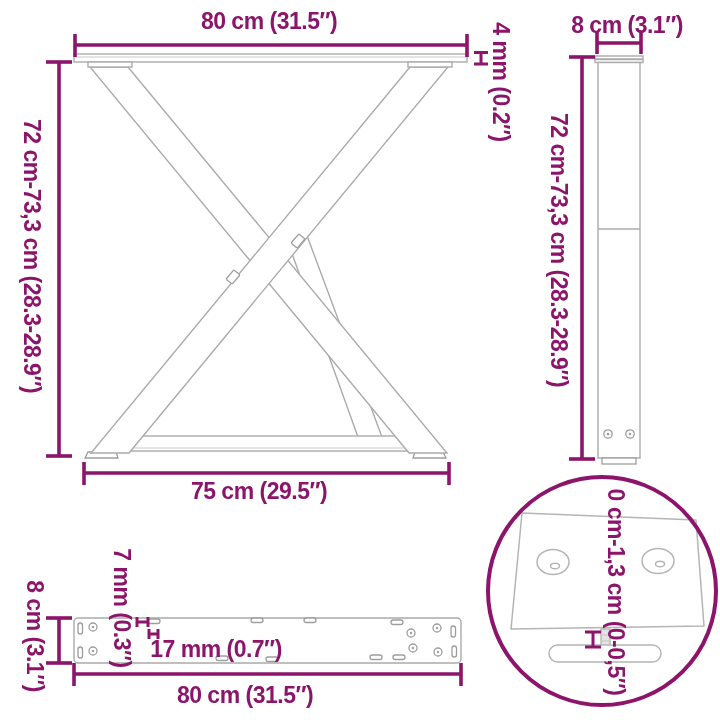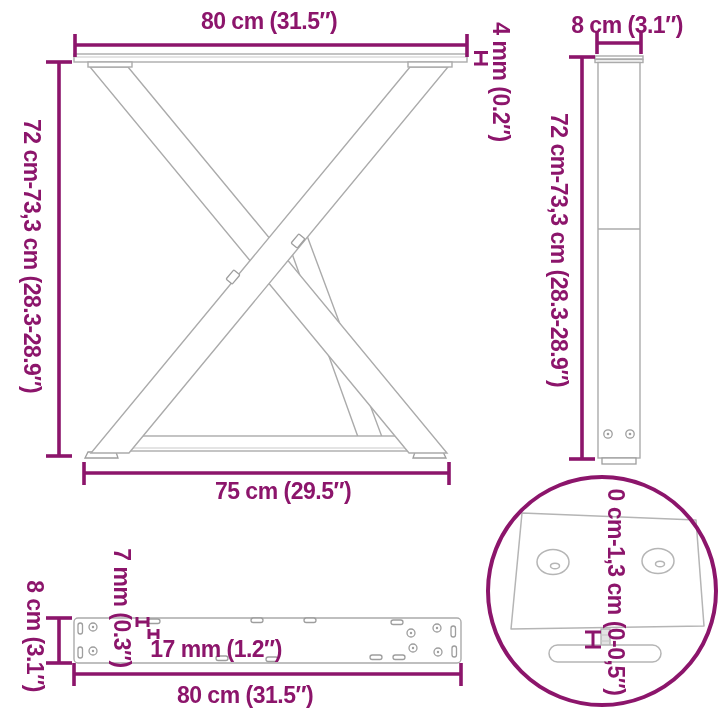--- a/index.html
+++ b/index.html
@@ -197,29 +197,29 @@
       <circle class="ring" cx="593" cy="591" r="114"></circle>
     </g>
   </svg>
 
   <div class="dim-label" style="left:260px; top:21px;">80 cm (31.5″)</div>
 
   <div class="dim-label vert" style="left:491px; top:82px;">4 mm (0.2″)</div>
 
   <div class="dim-label vert" style="left:22px; top:256px;">72 cm-73,3 cm (28.3-28.9″)</div>
 
-  <div class="dim-label" style="left:274px; top:491px;text-align:center;">75 cm (29.5″)</div>
+  <div class="dim-label" style="left:250px; top:491px;text-align:center;">75 cm (29.5″)</div>
 
   <div class="dim-label" style="left:618px; top:25px;">8 cm (3.1″)</div>
 
   <div class="dim-label vert" style="left:549px; top:250px;">72 cm-73,3 cm (28.3-28.9″)</div>
 
   <div class="dim-label vert" style="left:25px; top:636px;">8 cm (3.1″)</div>
 
   <div class="dim-label vert" style="left:112px; top:608px;">7 mm (0.3″)</div>
 
-  <div class="dim-label" style="left:207px; top:649px;">17 mm (1.2″)</div>
+  <div class="dim-label" style="left:207px; top:649px;">17 mm (0.7″)</div>
 
   <div class="dim-label" style="left:236px; top:695px;">80 cm (31.5″)</div>
 
   <div class="dim-label vert" style="left:606px; top:592px;">0 cm-1,3 cm (0-0,5″)</div>
 
 </div>
 
 </body></html>

